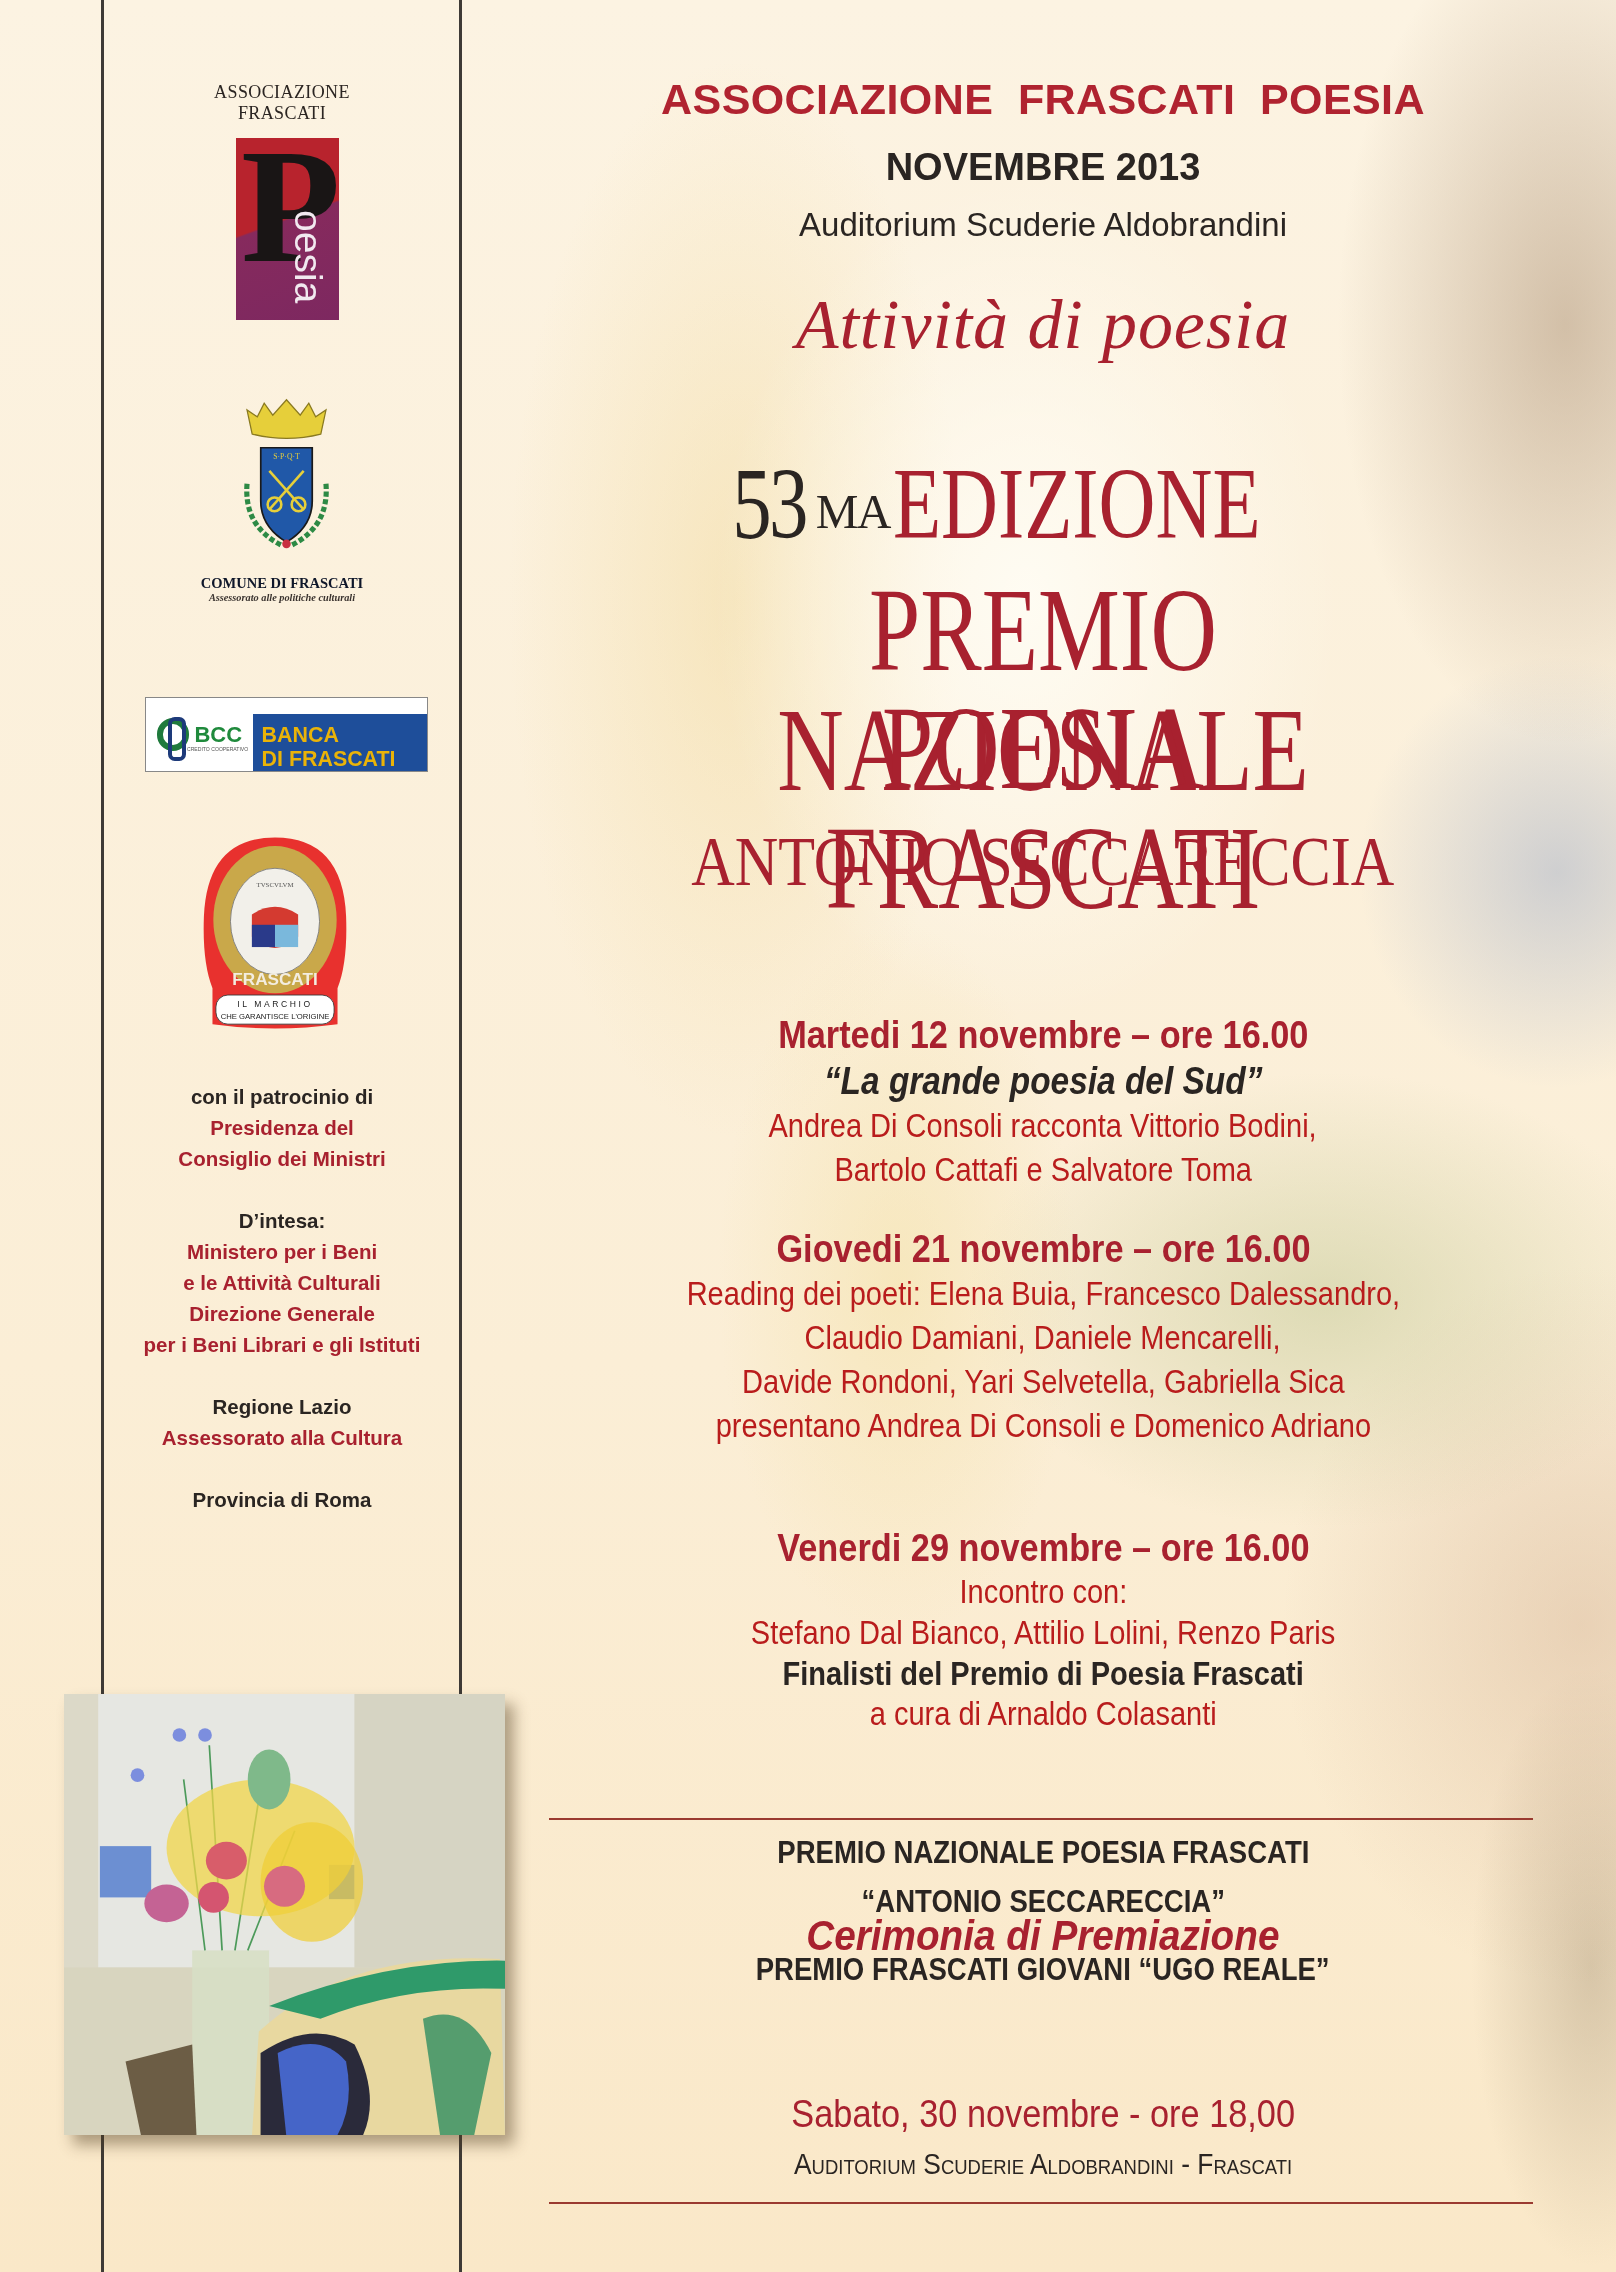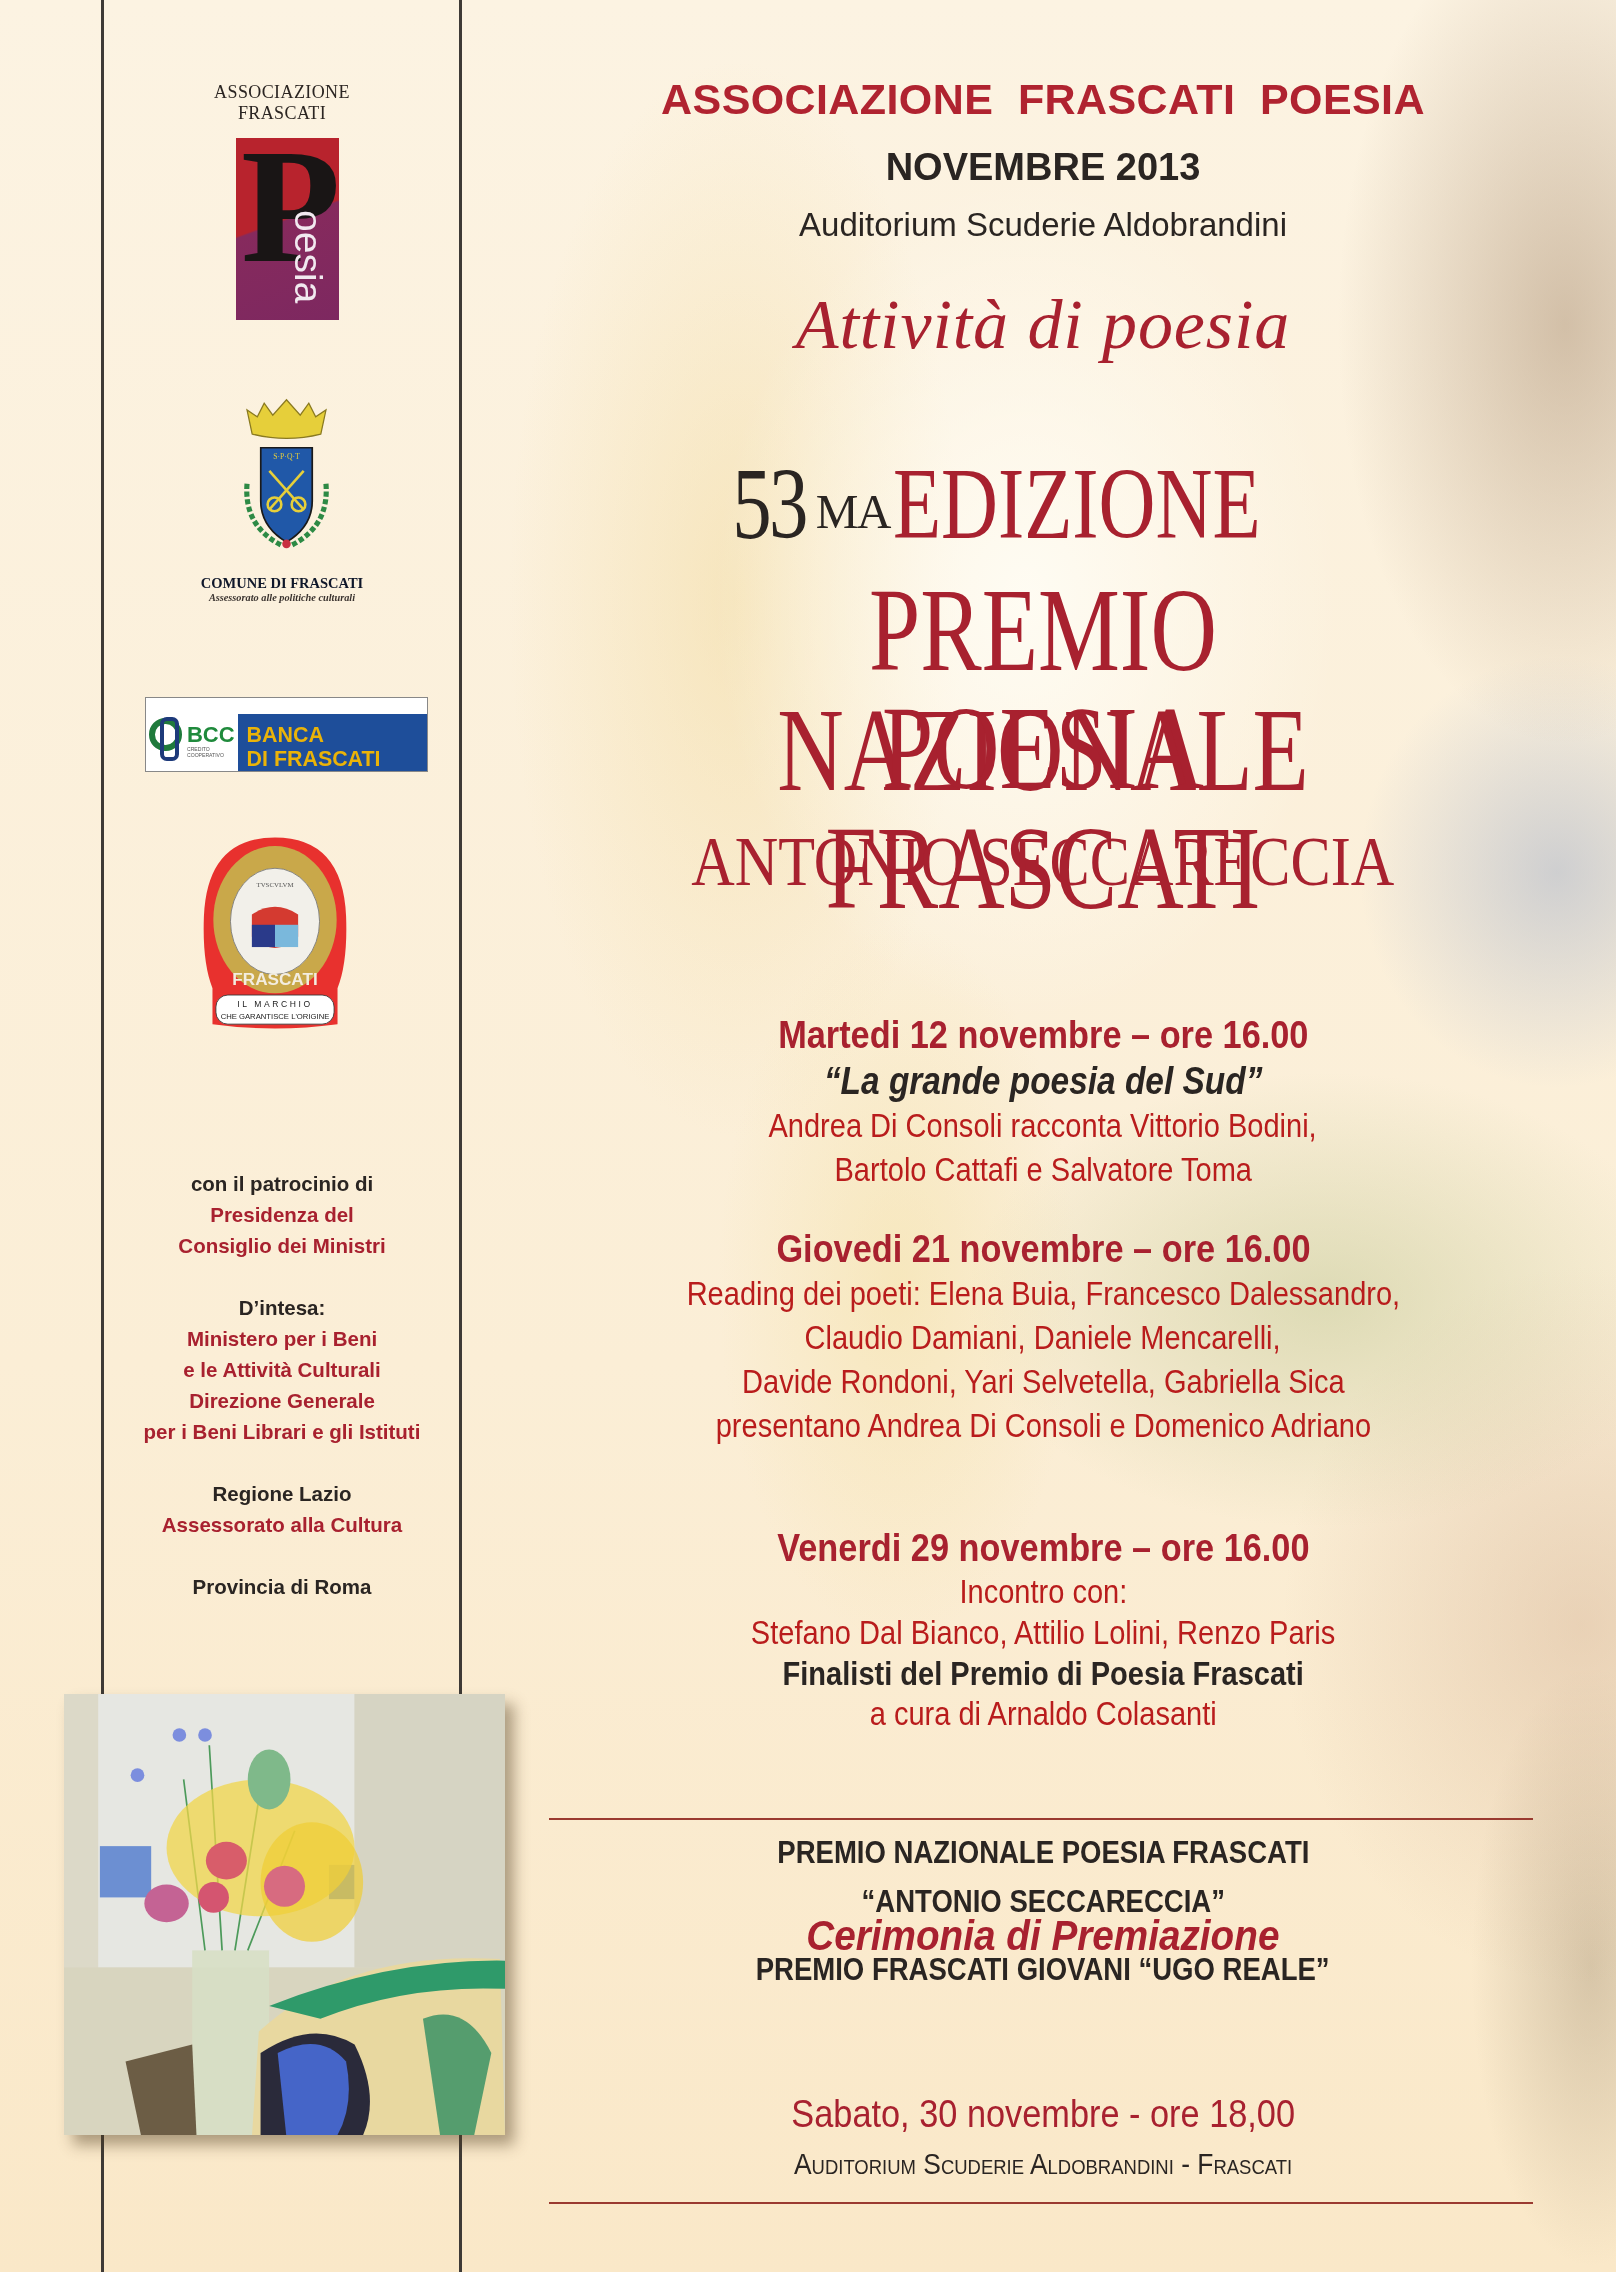--- a/index.html
+++ b/index.html
@@ -48,21 +48,21 @@
   }
 
   .crest { position:absolute; left:235px; top:398px; width:103px; height:163px; }
   .comune-title { top:575px; font-family:"Liberation Serif", serif; font-size:14.5px; font-weight:bold; color:#0f172a; }
   .comune-sub { top:592px; font-family:"Liberation Serif", serif; font-size:10.3px; font-style:italic; font-weight:bold; color:#3a332f; }
 
   .bcc-logo {
     position:absolute; left:145px; top:697px; width:281px; height:73px;
     border:0.9px solid #888; background:#fff; display:flex;
   }
-  .bcc-left { width:92px; display:flex; align-items:center; justify-content:center; position:relative; }
+  .bcc-left { width:107px; display:flex; align-items:center; justify-content:center; position:relative; }
   .bcc-mark { width:32.5px; height:32.5px; border:6px solid #1f7a3c; border-radius:50%; box-sizing:border-box; position:relative; margin-right:5.1px; }
   .bcc-mark:after { content:""; position:absolute; left:5.1px; top:-7.7px; width:10.3px; height:36px; border:4.3px solid #1d3a7a; border-radius:6.8px; }
   .bcc-text { color:#1f8a3c; font-size:22px; font-weight:bold; line-height:22px; }
   .bcc-small { position:absolute; left:41px; top:48px; font-size:5.1px; color:#555; }
   .bcc-right { flex:1; background:#1e4e9a; color:#eab308; font-weight:bold; font-size:21.4px; line-height:24px; padding:8.6px 0 0 8.6px;margin-top:16px; }
 
   .consorzio { position:absolute; left:197px; top:834px; width:156px; height:197px; }
 
   .patron { font-size:20.5px; line-height:31px; font-weight:bold; }
   .dark { color:#2a2522; }
@@ -161,21 +161,21 @@
   <path d="M64 94 Q91 76 118 94 L118 120 Q91 146 64 120 Z" fill="#d43a30"></path>
   <rect x="64" y="106" width="27" height="26" fill="#2a3a8a"></rect>
   <rect x="91" y="106" width="27" height="26" fill="#7ab8dc"></rect>
   <text x="91" y="62" text-anchor="middle" font-size="8" fill="#555" font-family="Liberation Serif, serif">TVSCVLVM</text>
   <text x="91" y="176" text-anchor="middle" font-size="20" font-weight="bold" fill="#f3ede0" font-family="Liberation Sans, sans-serif">FRASCATI</text>
   <rect x="22" y="188" width="138" height="34" rx="14" fill="#fff" stroke="#333"></rect>
   <text x="91" y="202" text-anchor="middle" font-size="10" letter-spacing="3" fill="#222" font-family="Liberation Sans, sans-serif">IL MARCHIO</text>
   <text x="91" y="216" text-anchor="middle" font-size="9" fill="#222" font-family="Liberation Sans, sans-serif">CHE GARANTISCE L'ORIGINE</text>
 </svg>
 
-<div class="sidebar-text" style="top:1168px;text-align:center;">
+<div class="sidebar-text" style="top:1081px;text-align:center;">
   <div class="patron dark">con il patrocinio di</div>
   <div class="patron red">Presidenza del</div>
   <div class="patron red">Consiglio dei Ministri</div>
   <div class="patron" style="height:31px;"></div>
   <div class="patron dark">D’intesa:</div>
   <div class="patron red">Ministero per i Beni</div>
   <div class="patron red">e le Attività Culturali</div>
   <div class="patron red">Direzione Generale</div>
   <div class="patron red">per i Beni Librari e gli Istituti</div>
   <div class="patron" style="height:31px;"></div>

